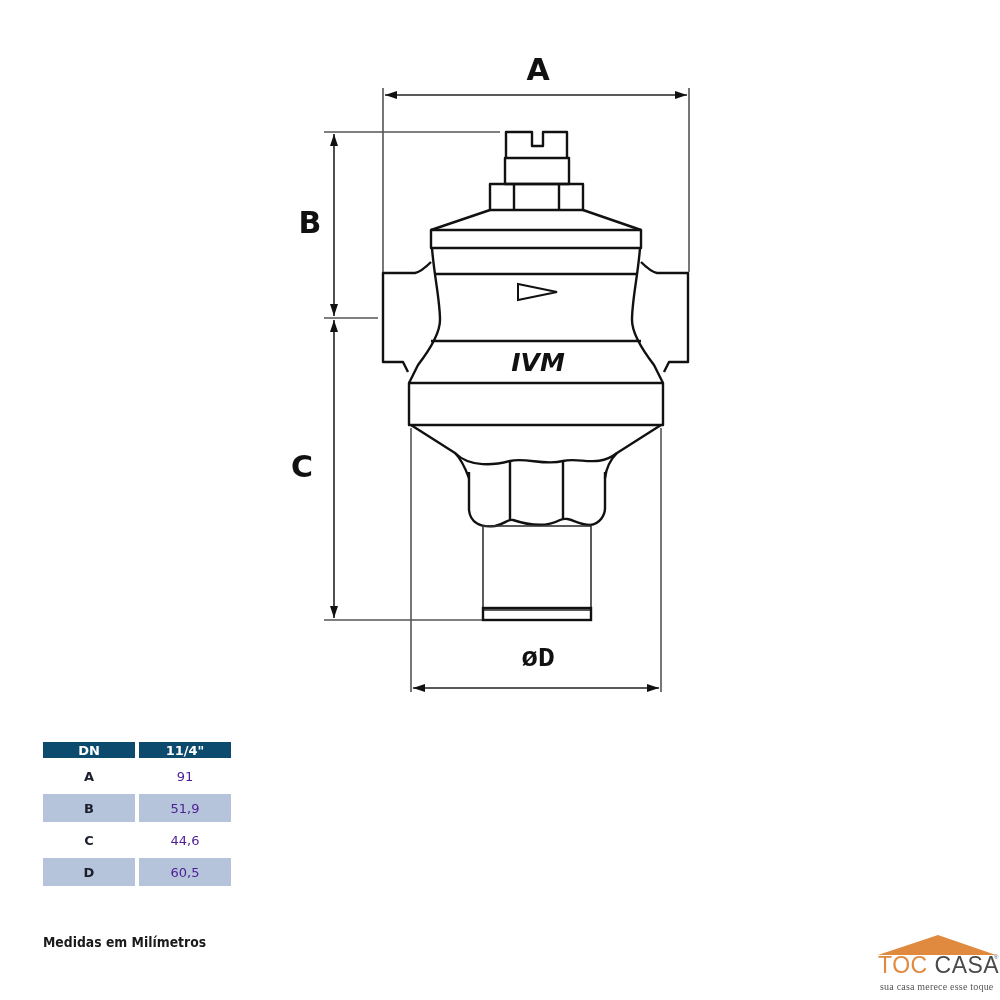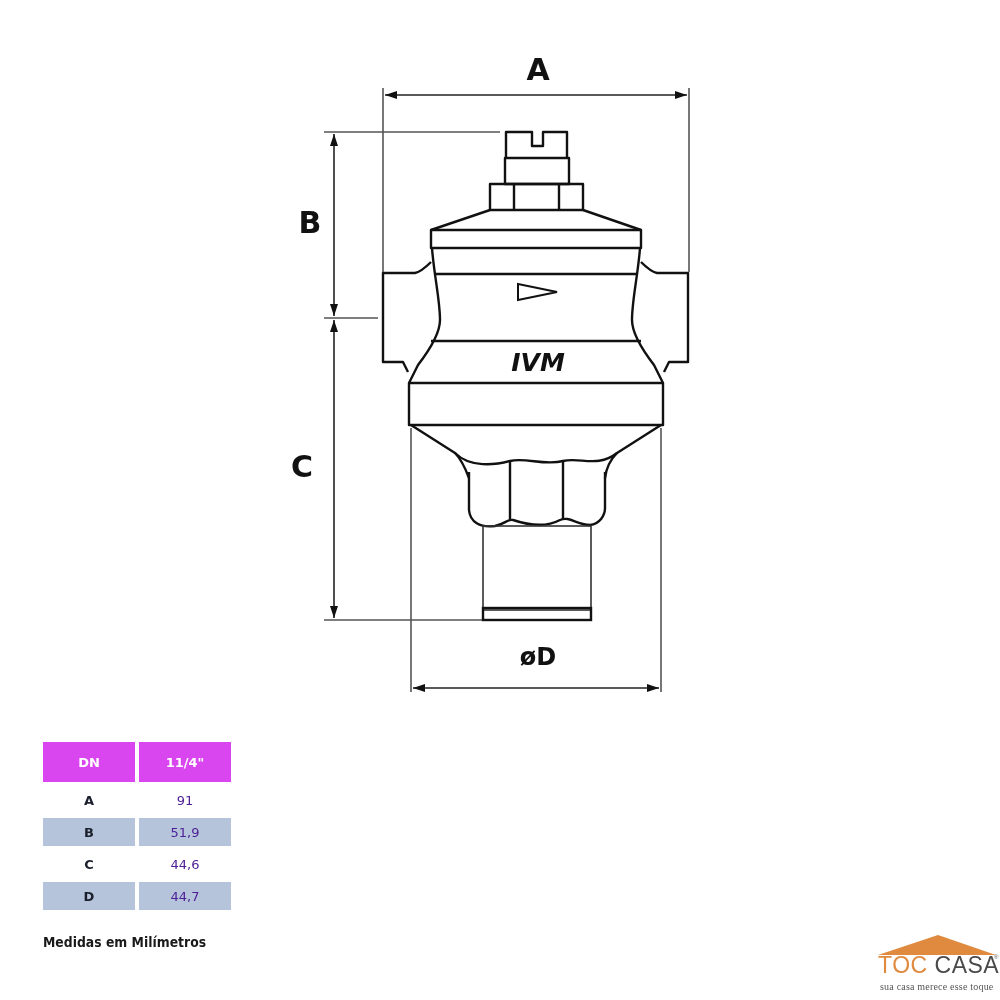--- a/index.html
+++ b/index.html
@@ -1,21 +1,21 @@
 <!DOCTYPE html>
 <html><head>
 <meta charset="utf-8">
 <style>
   html, body { margin:0; padding:0; background:#ffffff; }
   body { width:1000px; height:1000px; position:relative; overflow:hidden; font-family:"Liberation Sans", sans-serif; }
   #drawing { position:absolute; left:0; top:0; width:1000px; height:1000px; }
   .dim-label { position:absolute; font-family:"DejaVu Sans", sans-serif; font-weight:bold; color:#111; font-size:30px; line-height:1; transform:translateX(-50%); }
   #spec-table { position:absolute; left:43px; top:742px; border-collapse:separate; border-spacing:4px 4px; margin-left:-4px; margin-top:-4px; }
   #spec-table td, #spec-table th { width:92px; height:28px; padding:0; text-align:center; font-family:"DejaVu Sans", sans-serif; font-size:13px; }
-  #spec-table th { background:#d946ef; color:#fff; font-weight:bold; height:40px; }
+  #spec-table th { background:#0c4a6e; color:#fff; font-weight:bold; height:16px; }
   #spec-table td.key { font-weight:bold; color:#1a1f2b; }
   #spec-table td.val { color:#4c1d95; }
   #spec-table tr.shaded td { background:#b5c4db; }
   #spec-table tr.plain td { background:#ffffff; }
   #units-note { position:absolute; left:43px; top:934px; font-family:"DejaVu Sans", sans-serif; font-weight:bold; font-size:13.5px; color:#1a1a1a; transform:scaleX(0.92); transform-origin:left; }
   #logo { position:absolute; left:876px; top:934px; width:124px; height:66px; }
   #logo-brand { position:absolute; left:2px; top:20px; font-family:"Liberation Sans", sans-serif; font-size:23px; letter-spacing:0.5px; white-space:nowrap; line-height:1; }
   #logo-brand .toc { color:#e08a40; }
   #logo-brand .casa { color:#4a4a4a;margin-top:23px; }
   #logo-reg { position:absolute; left:118px; top:20px; font-size:6px; color:#555; }
@@ -100,21 +100,21 @@
   </g>
 
   <path d="M518,284 L518,300 L557,292 z" stroke="#111" stroke-width="2" fill="none" stroke-linejoin="miter"></path>
 
   <text x="538" y="371" text-anchor="middle" font-family="DejaVu Sans, sans-serif" font-weight="bold" font-style="italic" font-size="25" fill="#111" id="ivm-text">IVM</text>
 </svg>
 
 <div class="dim-label" style="left:538px; top:55px;">A</div>
 <div class="dim-label" style="left:310px; top:208px;">B</div>
 <div class="dim-label" style="left:302px; top:452px;">C</div>
-<div class="dim-label" style="left:538px; top:645px; font-size:24px;">øD</div>
+<div class="dim-label" style="left:538px; top:645px; font-size:28px;font-family:Liberation Mono, monospace;">øD</div>
 
 <table id="spec-table">
   <thead>
     <tr>
       <th>DN</th>
       <th>11/4"</th>
     </tr>
   </thead>
   <tbody>
     <tr class="plain">
@@ -124,21 +124,21 @@
     <tr class="shaded">
       <td class="key">B</td>
       <td class="val">51,9</td>
     </tr>
     <tr class="plain">
       <td class="key">C</td>
       <td class="val">44,6</td>
     </tr>
     <tr class="shaded">
       <td class="key">D</td>
-      <td class="val">44,7</td>
+      <td class="val">60,5</td>
     </tr>
   </tbody>
 </table>
 
 <div id="units-note">Medidas em Milímetros</div>
 
 <div id="logo">
   <svg width="124" height="22" viewBox="0 0 124 22" style="position:absolute; left:0; top:0;">
     <path d="M2,21 L62,1 L120,21 z" fill="#e08a40"></path>
   </svg>

